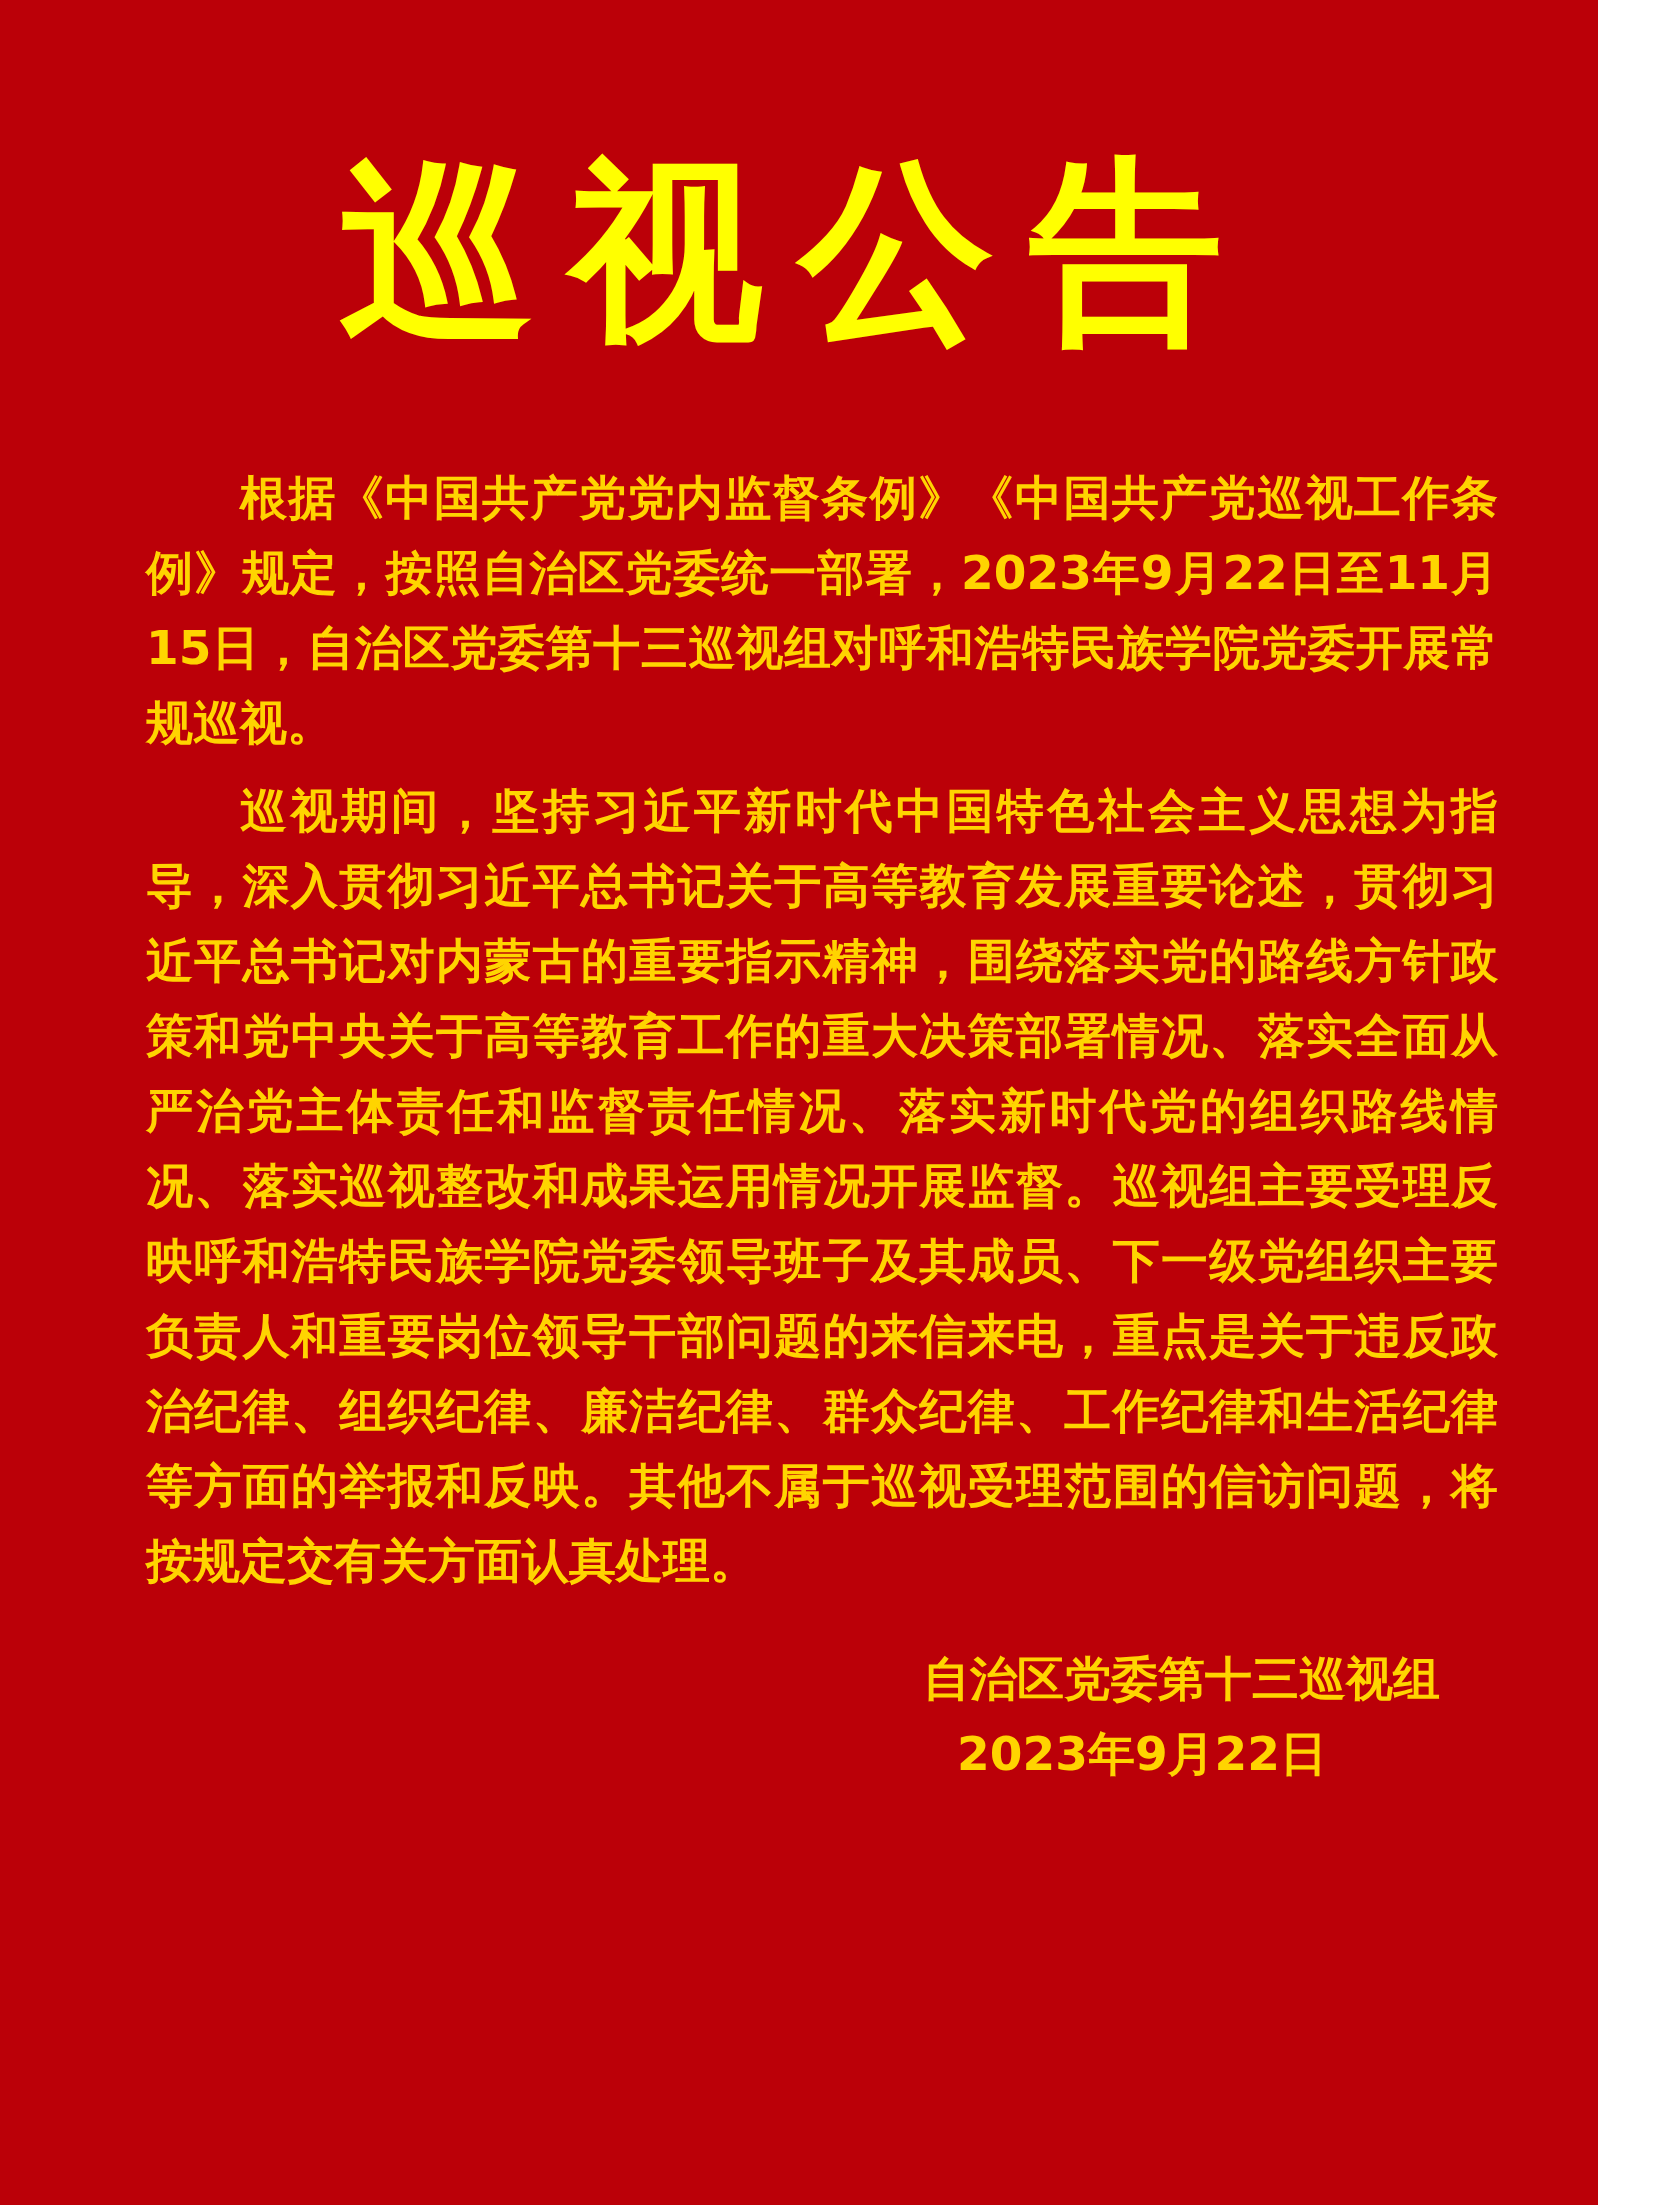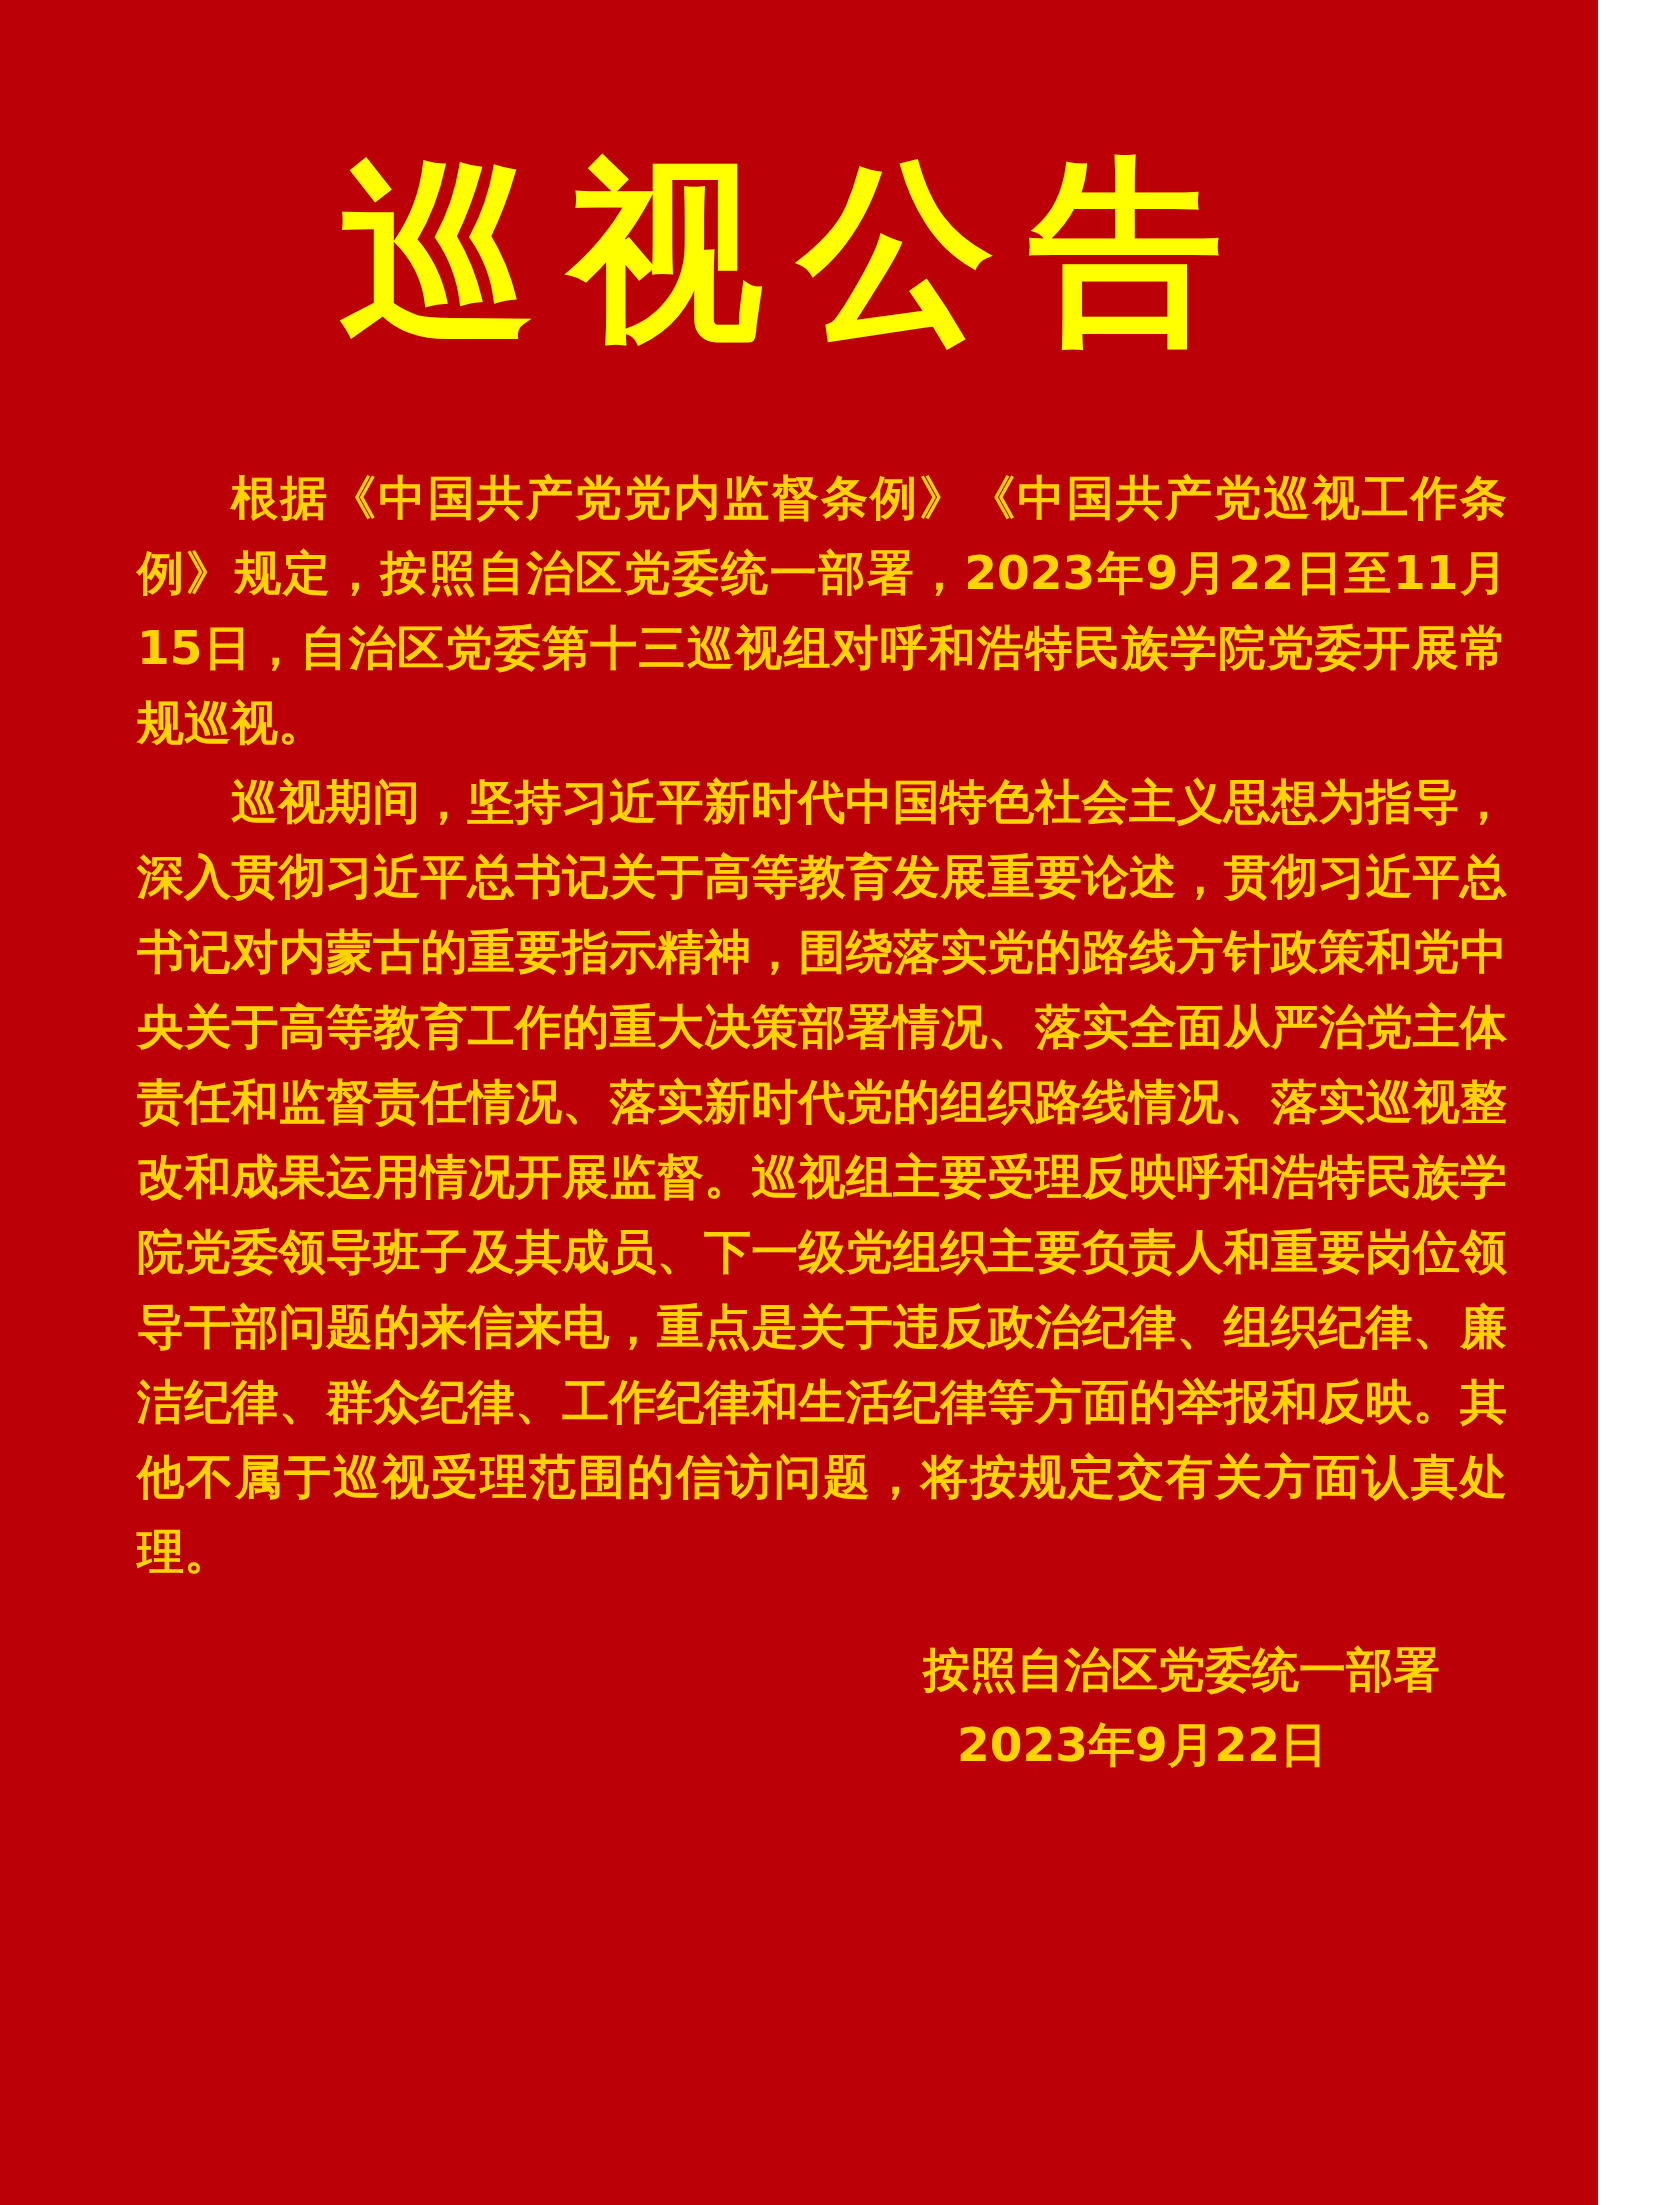--- a/index.html
+++ b/index.html
@@ -28,21 +28,21 @@
   }
   .body-text {
     margin: 71px 87px 0 133px;
     color: var(--body-gold, #ffd400);
     font-size: 47px;
     line-height: 75px;
     text-align: justify;
     text-justify: inter-character;
   }
   .body-text p {
-    margin: 4px;
+    margin: 13px;
     text-indent: 2em;
   }
   .signature-block {
     margin-top: 43px;
     color: var(--body-gold, #ffd400);
     font-size: 47px;
     line-height: 75px;
   }
   .signature {
     text-align: right;
@@ -59,18 +59,18 @@
 <div class="poster">
 
   <h1 class="title">巡视公告</h1>
 
   <div class="body-text">
     <p>根据《中国共产党党内监督条例》《中国共产党巡视工作条例》规定，按照自治区党委统一部署，2023年9月22日至11月15日，自治区党委第十三巡视组对呼和浩特民族学院党委开展常规巡视。</p>
     <p>巡视期间，坚持习近平新时代中国特色社会主义思想为指导，深入贯彻习近平总书记关于高等教育发展重要论述，贯彻习近平总书记对内蒙古的重要指示精神，围绕落实党的路线方针政策和党中央关于高等教育工作的重大决策部署情况、落实全面从严治党主体责任和监督责任情况、落实新时代党的组织路线情况、落实巡视整改和成果运用情况开展监督。巡视组主要受理反映呼和浩特民族学院党委领导班子及其成员、下一级党组织主要负责人和重要岗位领导干部问题的来信来电，重点是关于违反政治纪律、组织纪律、廉洁纪律、群众纪律、工作纪律和生活纪律等方面的举报和反映。其他不属于巡视受理范围的信访问题，将按规定交有关方面认真处理。</p>
   </div>
 
   <div class="signature-block">
-    <div class="signature">按照自治区党委统一部署</div>
+    <div class="signature">自治区党委第十三巡视组</div>
     <div class="date">2023年9月22日</div>
   </div>
 
 </div>
 
 
 </body></html>

